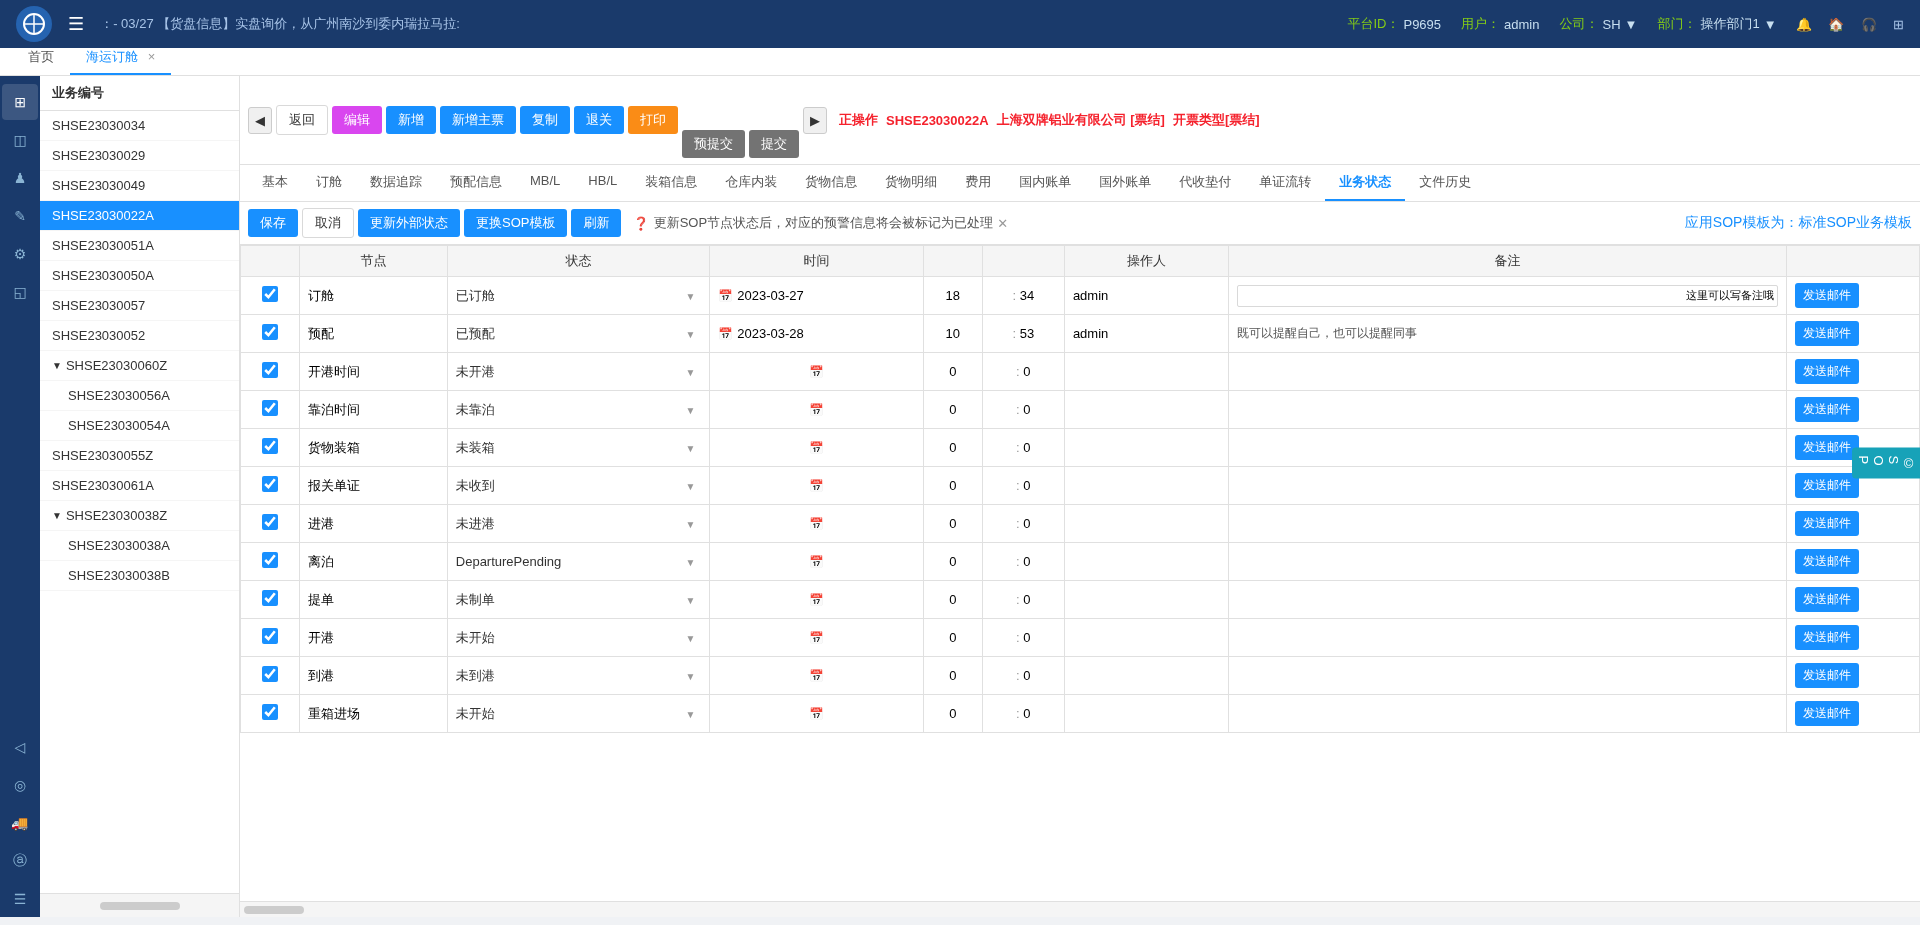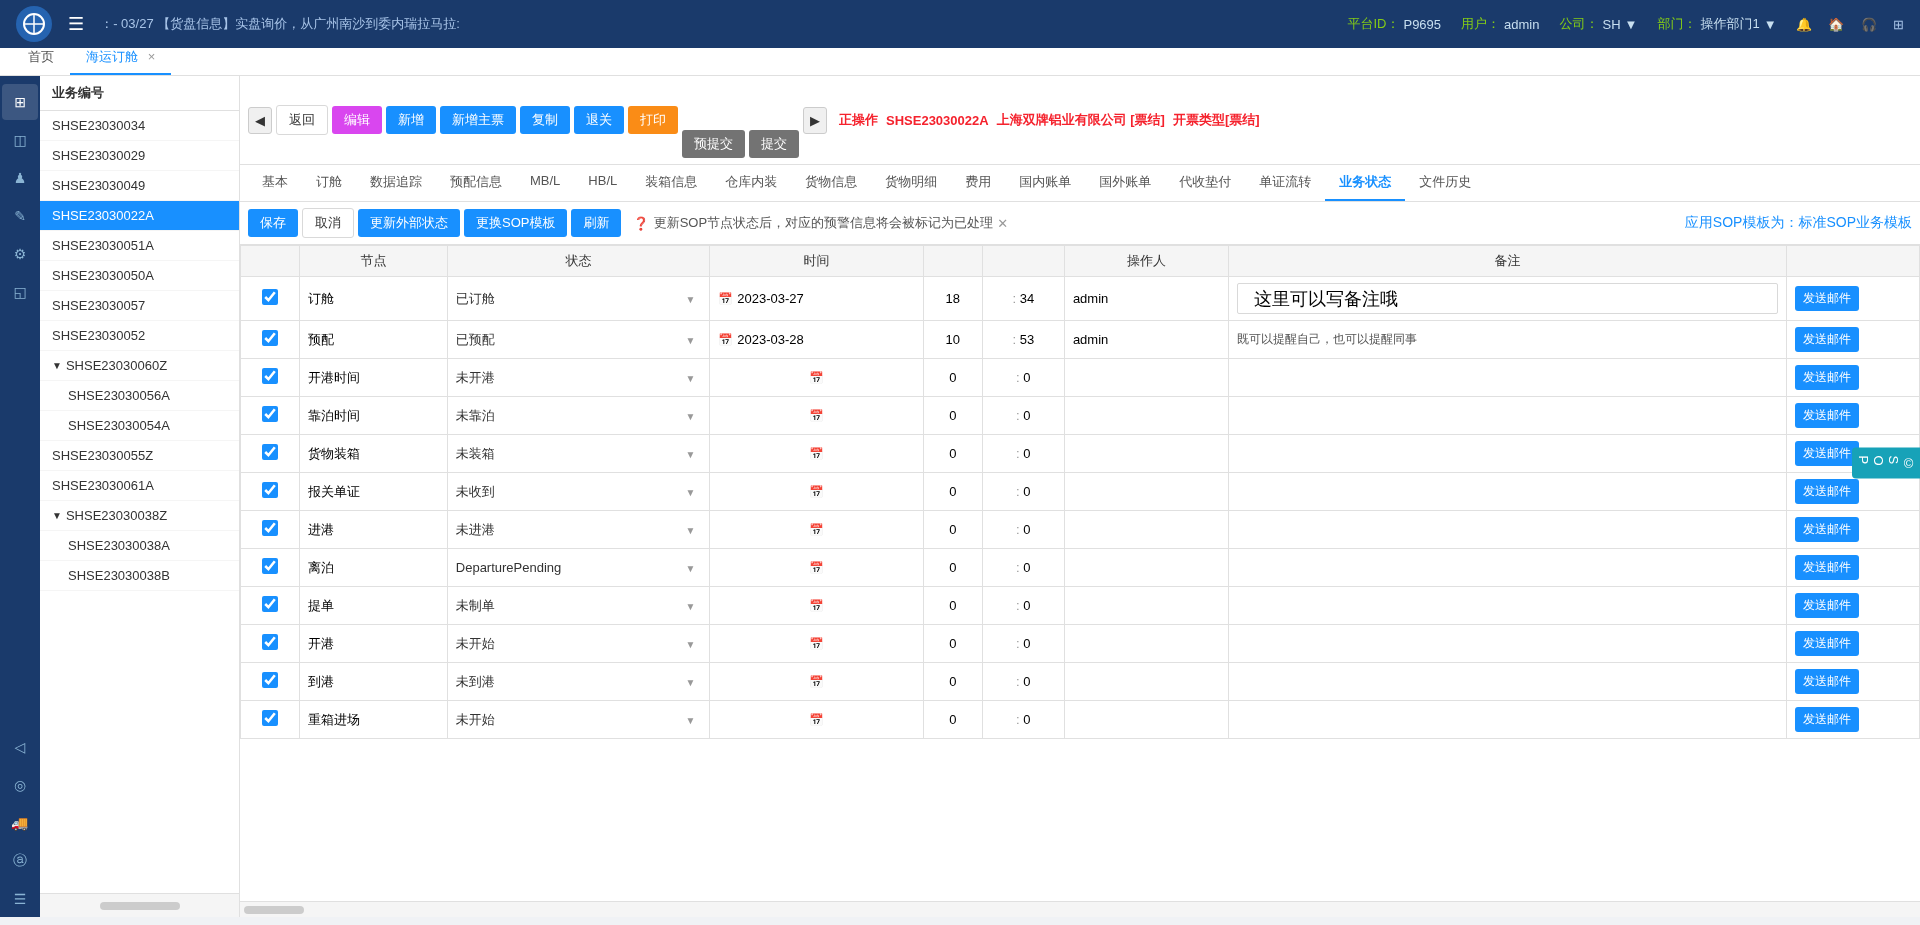--- a/index.html
+++ b/index.html
@@ -75,21 +75,21 @@
     
     .table-area { flex: 1; overflow-y: auto; background: #fff; }
     table { width: 100%; border-collapse: collapse; }
     table th, table td { border: 1px solid #e0e0e0; padding: 6px 8px; font-size: 13px; }
     table thead tr { background: #f5f5f5; }
     table thead th { font-weight: normal; color: #333; text-align: center; }
     .row-checkbox { width: 16px; height: 16px; accent-color: #1890ff; }
     .status-select { border: none; background: transparent; color: #333; font-size: 13px; cursor: pointer; width: 100%; }
     .time-cell { display: flex; align-items: center; gap: 4px; }
     .cal-icon { color: #999; font-size: 12px; }
-    .notes-input { border: 1px solid #d9d9d9; padding: 4px 16px; width: 100%; font-size: 18px; border-radius: 2px; }
+    .notes-input { border: 1px solid #d9d9d9; padding: 4px 3px; width: 100%; font-size: 11px; border-radius: 2px; text-align: right; }
     .send-email-btn { background: #1890ff; color: #fff; border: none; padding: 4px 8px; border-radius: 3px; cursor: pointer; font-size: 12px; white-space: nowrap; }
 
     
     .sop-tab { position: fixed; right: 0; top: 50%; transform: translateY(-50%); background: #17a2b8; color: #fff; writing-mode: vertical-rl; padding: 8px 4px; font-size: 12px; cursor: pointer; border-radius: 4px 0 0 4px; }
 
     
     .bottom-scroll { height: 16px; background: #f5f5f5; border-top: 1px solid #e0e0e0; display: flex; align-items: center; padding: 0 4px; }
     .bottom-scroll .scroll-inner { width: 60px; height: 8px; background: #ccc; border-radius: 4px; }
 
     

